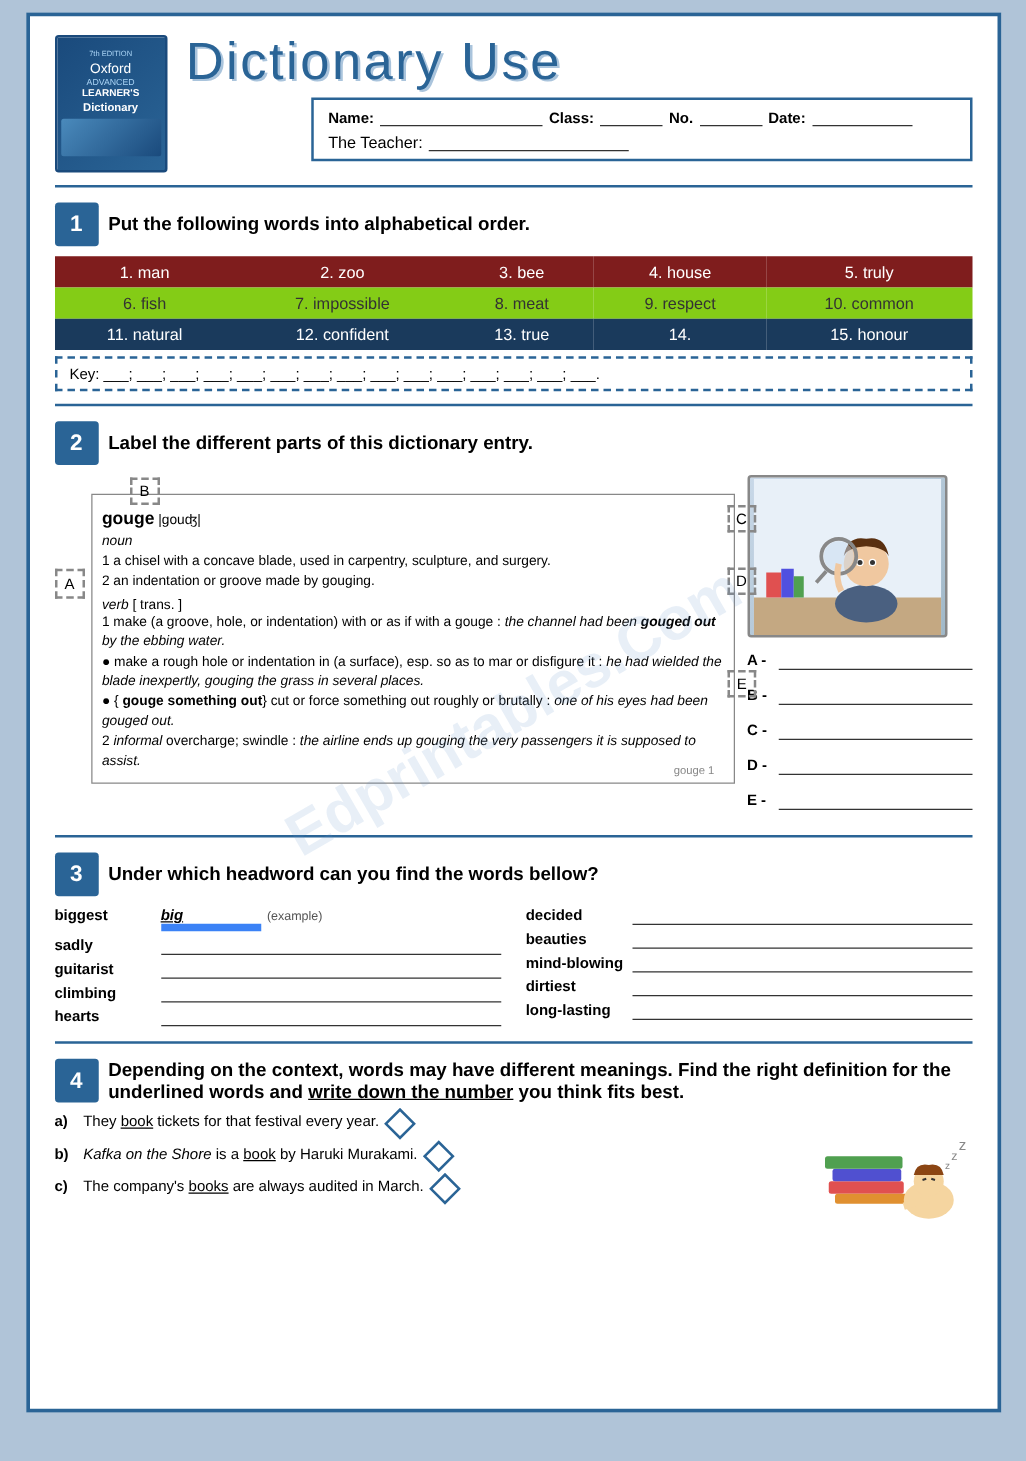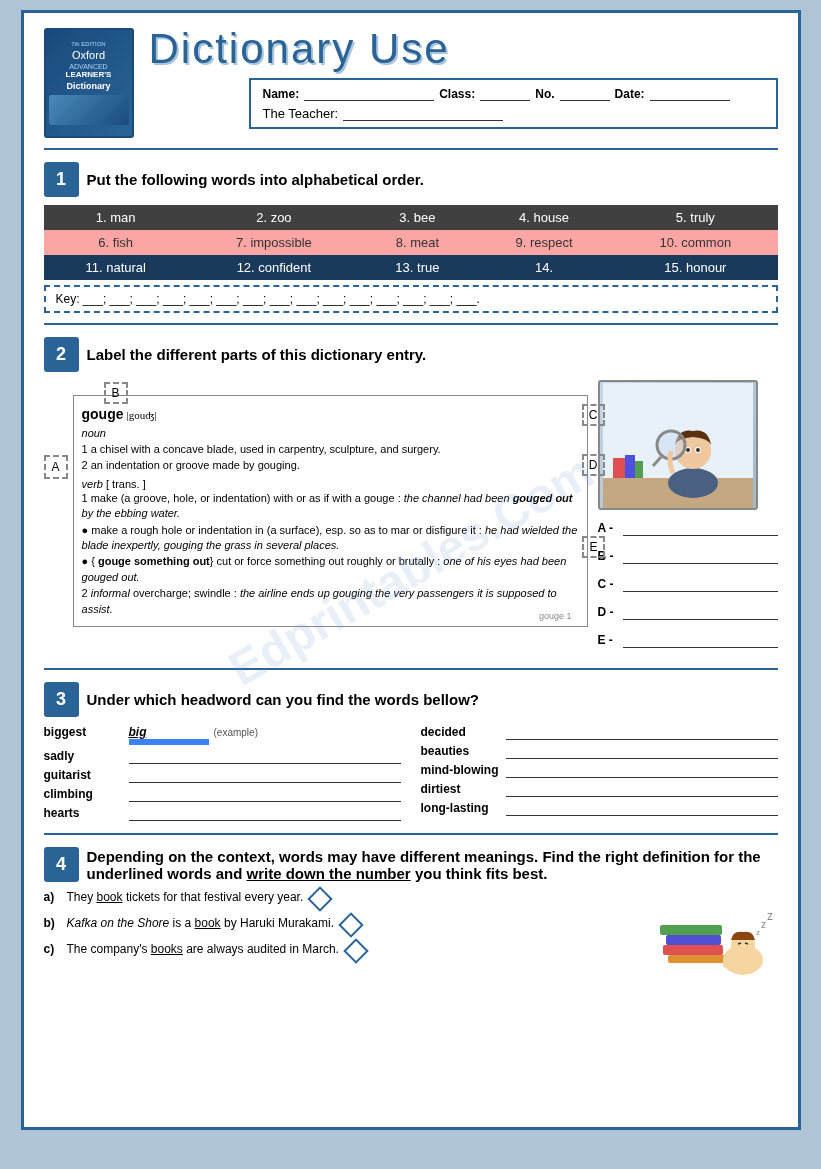--- a/index.html
+++ b/index.html
@@ -118,22 +118,22 @@
     .word-table {
       width: 100%;
       border-collapse: collapse;
       margin-bottom: 5px;
     }
     .word-table td {
       padding: 5px 10px;
       font-size: 13px;
       text-align: center;
     }
-    .row-blue { background: #404040; color: white; }
-    .row-white { background: #fca5a5; color: #333; margin-top: 48px; }
+    .row-blue { background: #7f1d1d; color: white; }
+    .row-white { background: #84cc16; color: #333; margin-top: 48px; }
     .row-dark { background: #1a3a5c; color: white; padding-left: 45px; }
 
     
     .key-box {
       border: 2px dashed #2a6496;
       padding: 5px 10px;
       font-size: 12px;
       margin: 5px 0 10px 0;
     }
 
@@ -168,21 +168,21 @@
     .dict-entry .label-b {
       border: 2px dashed #888;
       padding: 2px 6px;
       font-size: 12px;
       display: inline-block;
       position: absolute;
       top: -14px;
       left: 30px;
     }
     .headword { font-size: 14px; font-weight: bold; }
-    .phonetic { font-family: Liberation Serif, serif; margin-top: 36px; }
+    .phonetic { font-family: Liberation Sans, sans-serif; margin-top: 36px; }
     .dict-line { margin: 1px 0; line-height: 1.4; }
 
     
     .answer-lines {
       width: 180px;
       flex-shrink: 0;
       font-size: 12px;
       padding-top: 60px;
     }
     .answer-line {

